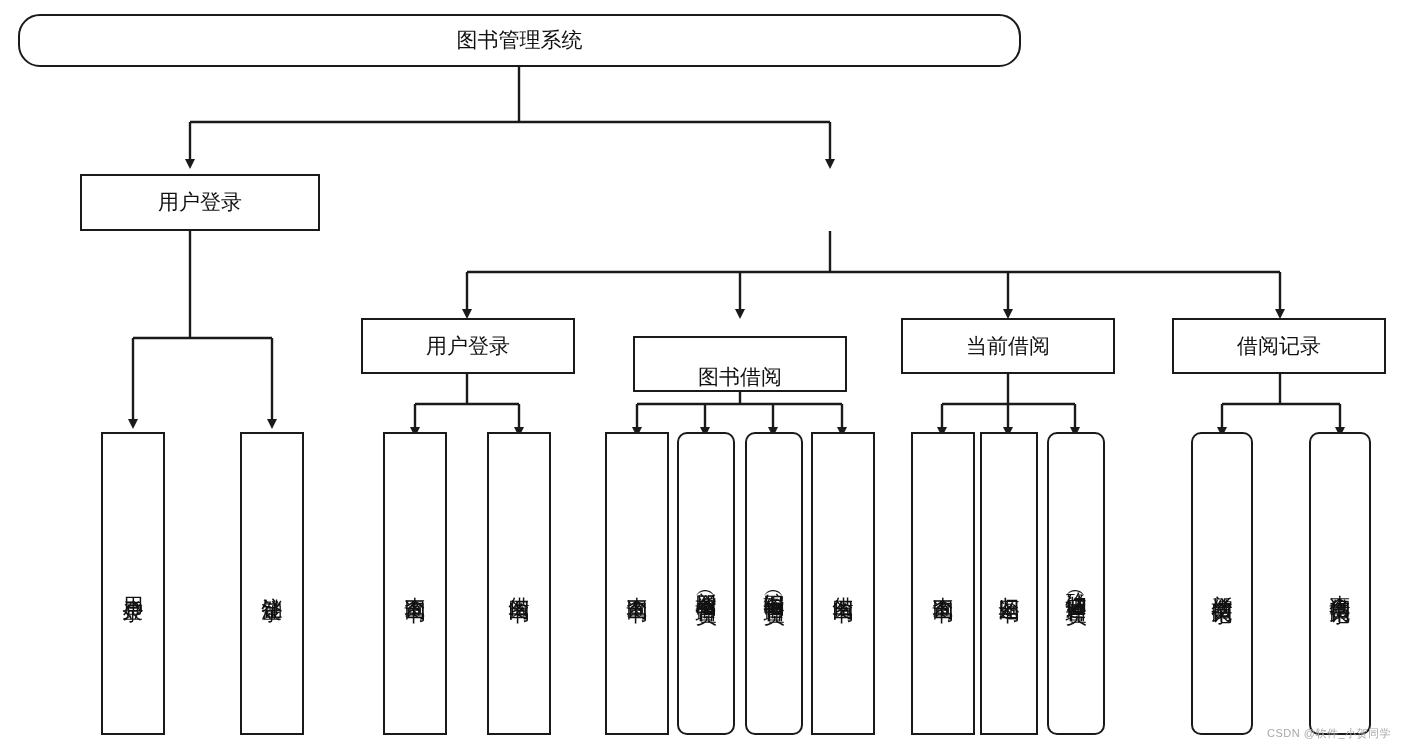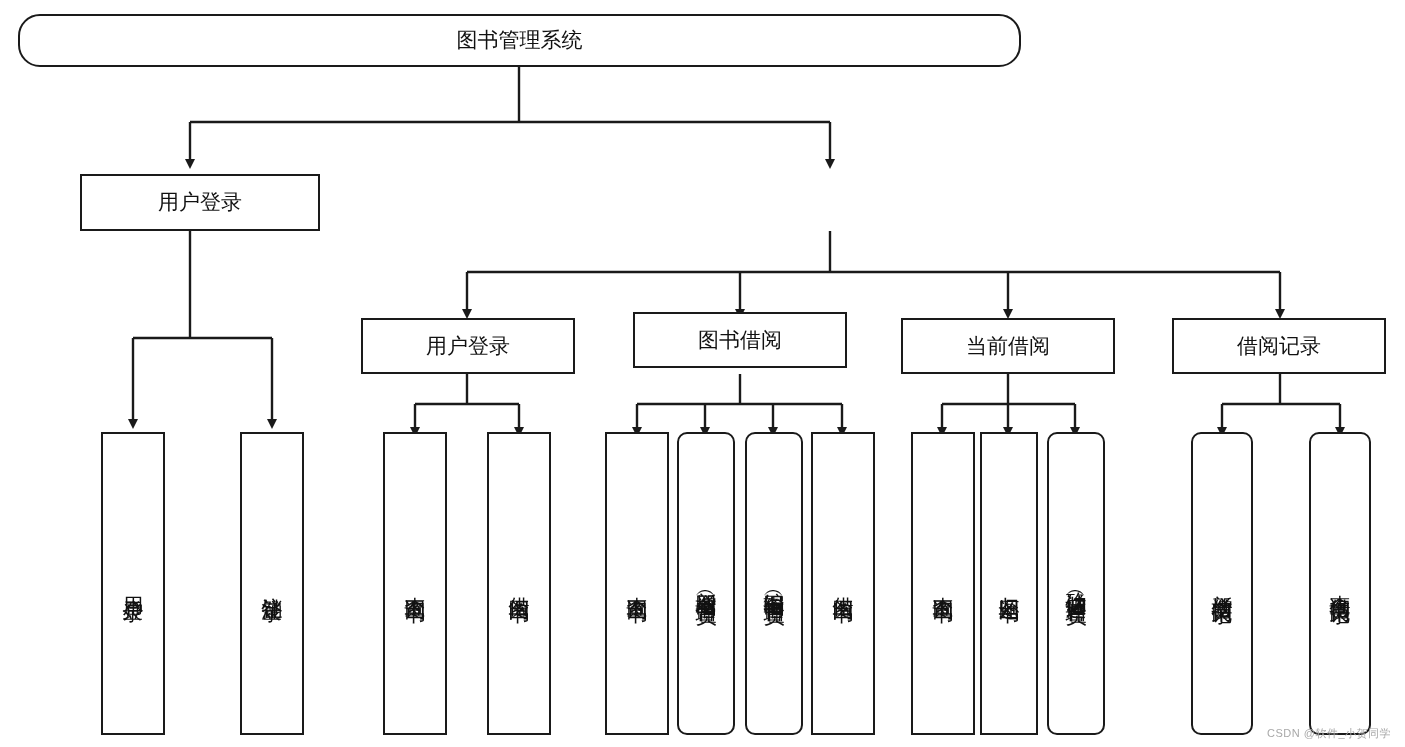--- a/index.html
+++ b/index.html
@@ -121,21 +121,21 @@
     <span class="label">图书管理系统</span>
   </div>
 
   <div class="node" style="left:80px; top:174px; width:240px; height:57px;">
     <span class="label">用户登录</span>
   </div>
 
   <div class="node" style="left:361px; top:318px; width:214px; height:56px;">
     <span class="label">用户登录</span>
   </div>
-  <div class="node" style="left:633px; top:312px; width:214px; height:56px;">
+  <div class="node" style="left:633px; top:336px; width:214px; height:56px;align-items:flex-end;">
     <span class="label">图书借阅</span>
   </div>
   <div class="node" style="left:901px; top:318px; width:214px; height:56px;text-align:center;">
     <span class="label">当前借阅</span>
   </div>
   <div class="node" style="left:1172px; top:318px; width:214px; height:56px;">
     <span class="label">借阅记录</span>
   </div>
 
   <div class="node vertical" style="left:101px; top:432px; width:64px; height:303px;">

